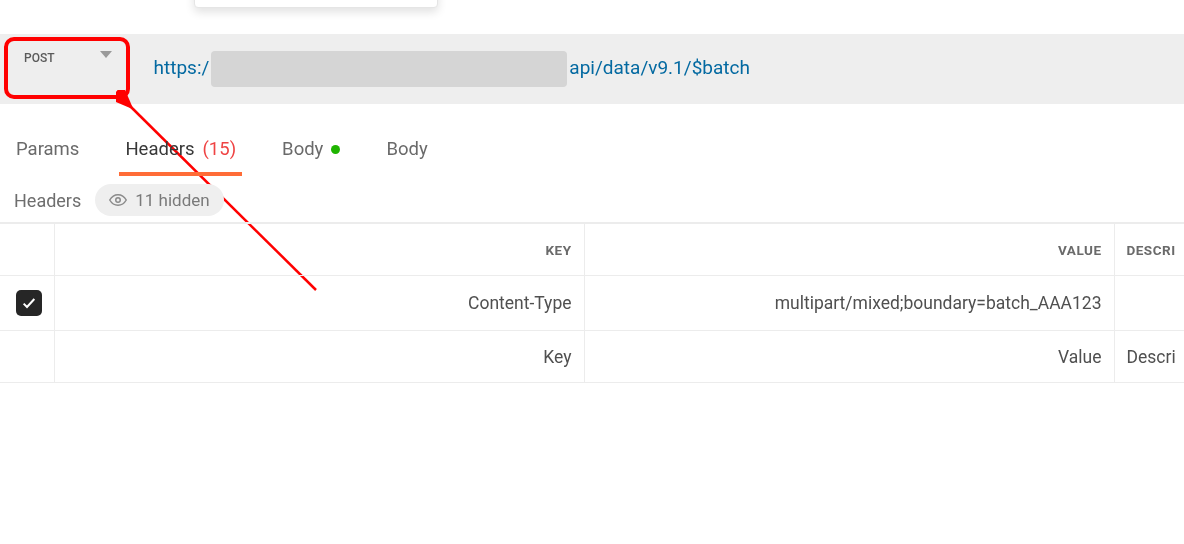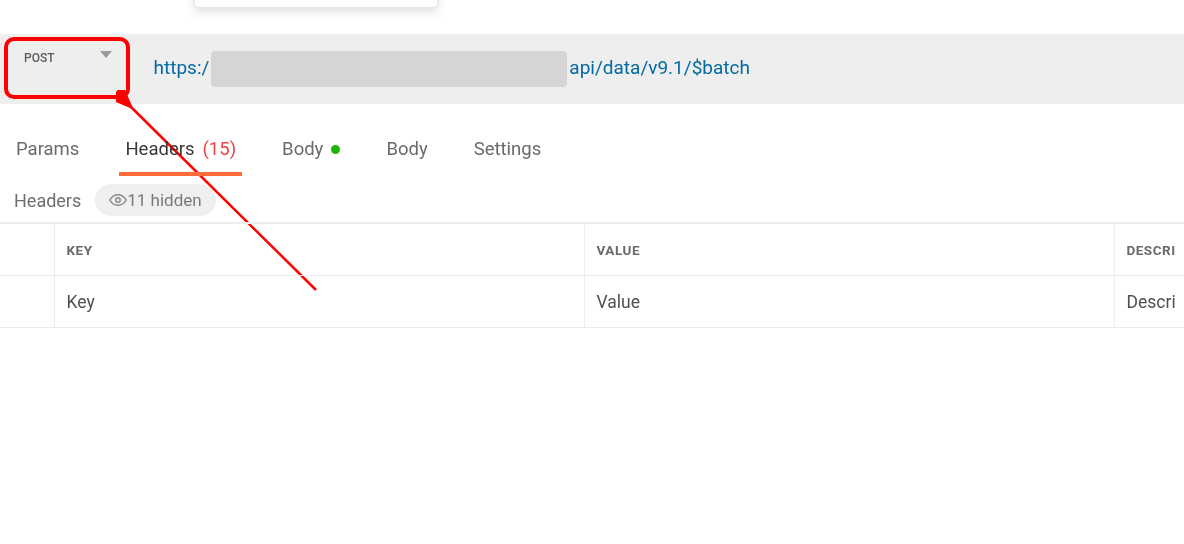--- a/index.html
+++ b/index.html
@@ -145,21 +145,21 @@
     gap: 14px;
     font-size: 18px;
     color: #6e6e6e;
   }
   .hidden-pill {
     background: #efefef;
     border-radius: 18px;
     padding: 6px 14px;
     display: flex;
     align-items: center;
-    gap: 0;
+    gap: 8px;
     color: #7a7a7a;
     font-size: 17px;
     cursor: pointer;
   }
 
   
   .headers-table {
     position: absolute;
     top: 222px;
     left: 0;
@@ -169,21 +169,21 @@
   .htable {
     width: 100%;
     border-collapse: collapse;
     table-layout: fixed;
   }
   .htable th, .htable td {
     border: 1px solid #ececec;
     padding: 14px 12px;
     font-size: 17.5px;
     color: #505050;
-    text-align: left;
+    text-align: right;
     vertical-align: middle;
     height: 52px;
     margin-top: 39px;
   }
   .htable th {
     font-size: 13.5px;
     font-weight: 700;
     color: #6a6a6a;
     letter-spacing: 0.5px;
     text-transform: uppercase;
@@ -257,23 +257,20 @@
   <div class="tab active">
     <span>Headers</span>
     <span class="count-green">(15)</span>
   </div>
   <div class="tab">
     <span>Body</span>
     <span class="dot"></span>
   </div>
   <div class="tab">
       <span>Body</span>
-    </div>
-  <div class="tab">
-      <span>Settings</span>
     </div>
 </div>
 
 <div class="second-row">
   <span>Headers</span>
   <div class="hidden-pill">
     <svg class="eye-icon" viewBox="0 0 24 16">
       <path d="M12 1C5 1 1 8 1 8s4 7 11 7 11-7 11-7-4-7-11-7z" fill="none" stroke="#8a8a8a" stroke-width="2"></path>
       <circle cx="12" cy="8" r="3" fill="none" stroke="#8a8a8a" stroke-width="2"></circle>
     </svg>
@@ -293,20 +290,30 @@
       <tr>
         <th class="col-check"></th>
         <th>KEY</th>
         <th>VALUE</th>
         <th>DESCRI</th>
       </tr>
     </thead>
     <tbody id="headers-tbody">
 
         <tr>
+          <td class="col-check"><span class="checkbox">
+              <svg viewBox="0 0 24 24">
+                <polyline points="4 13 9 18 20 6"></polyline>
+              </svg>
+            </span></td>
+          <td>Content-Type</td>
+          <td>multipart/mixed;boundary=batch_AAA123</td>
+          <td></td>
+        </tr>
+        <tr>
           <td class="col-check"></td>
           <td class="placeholder">Key</td>
           <td class="placeholder">Value</td>
           <td class="placeholder">Descri</td>
         </tr>
       </tbody>
   </table>
 </div>
 
 </body></html>

